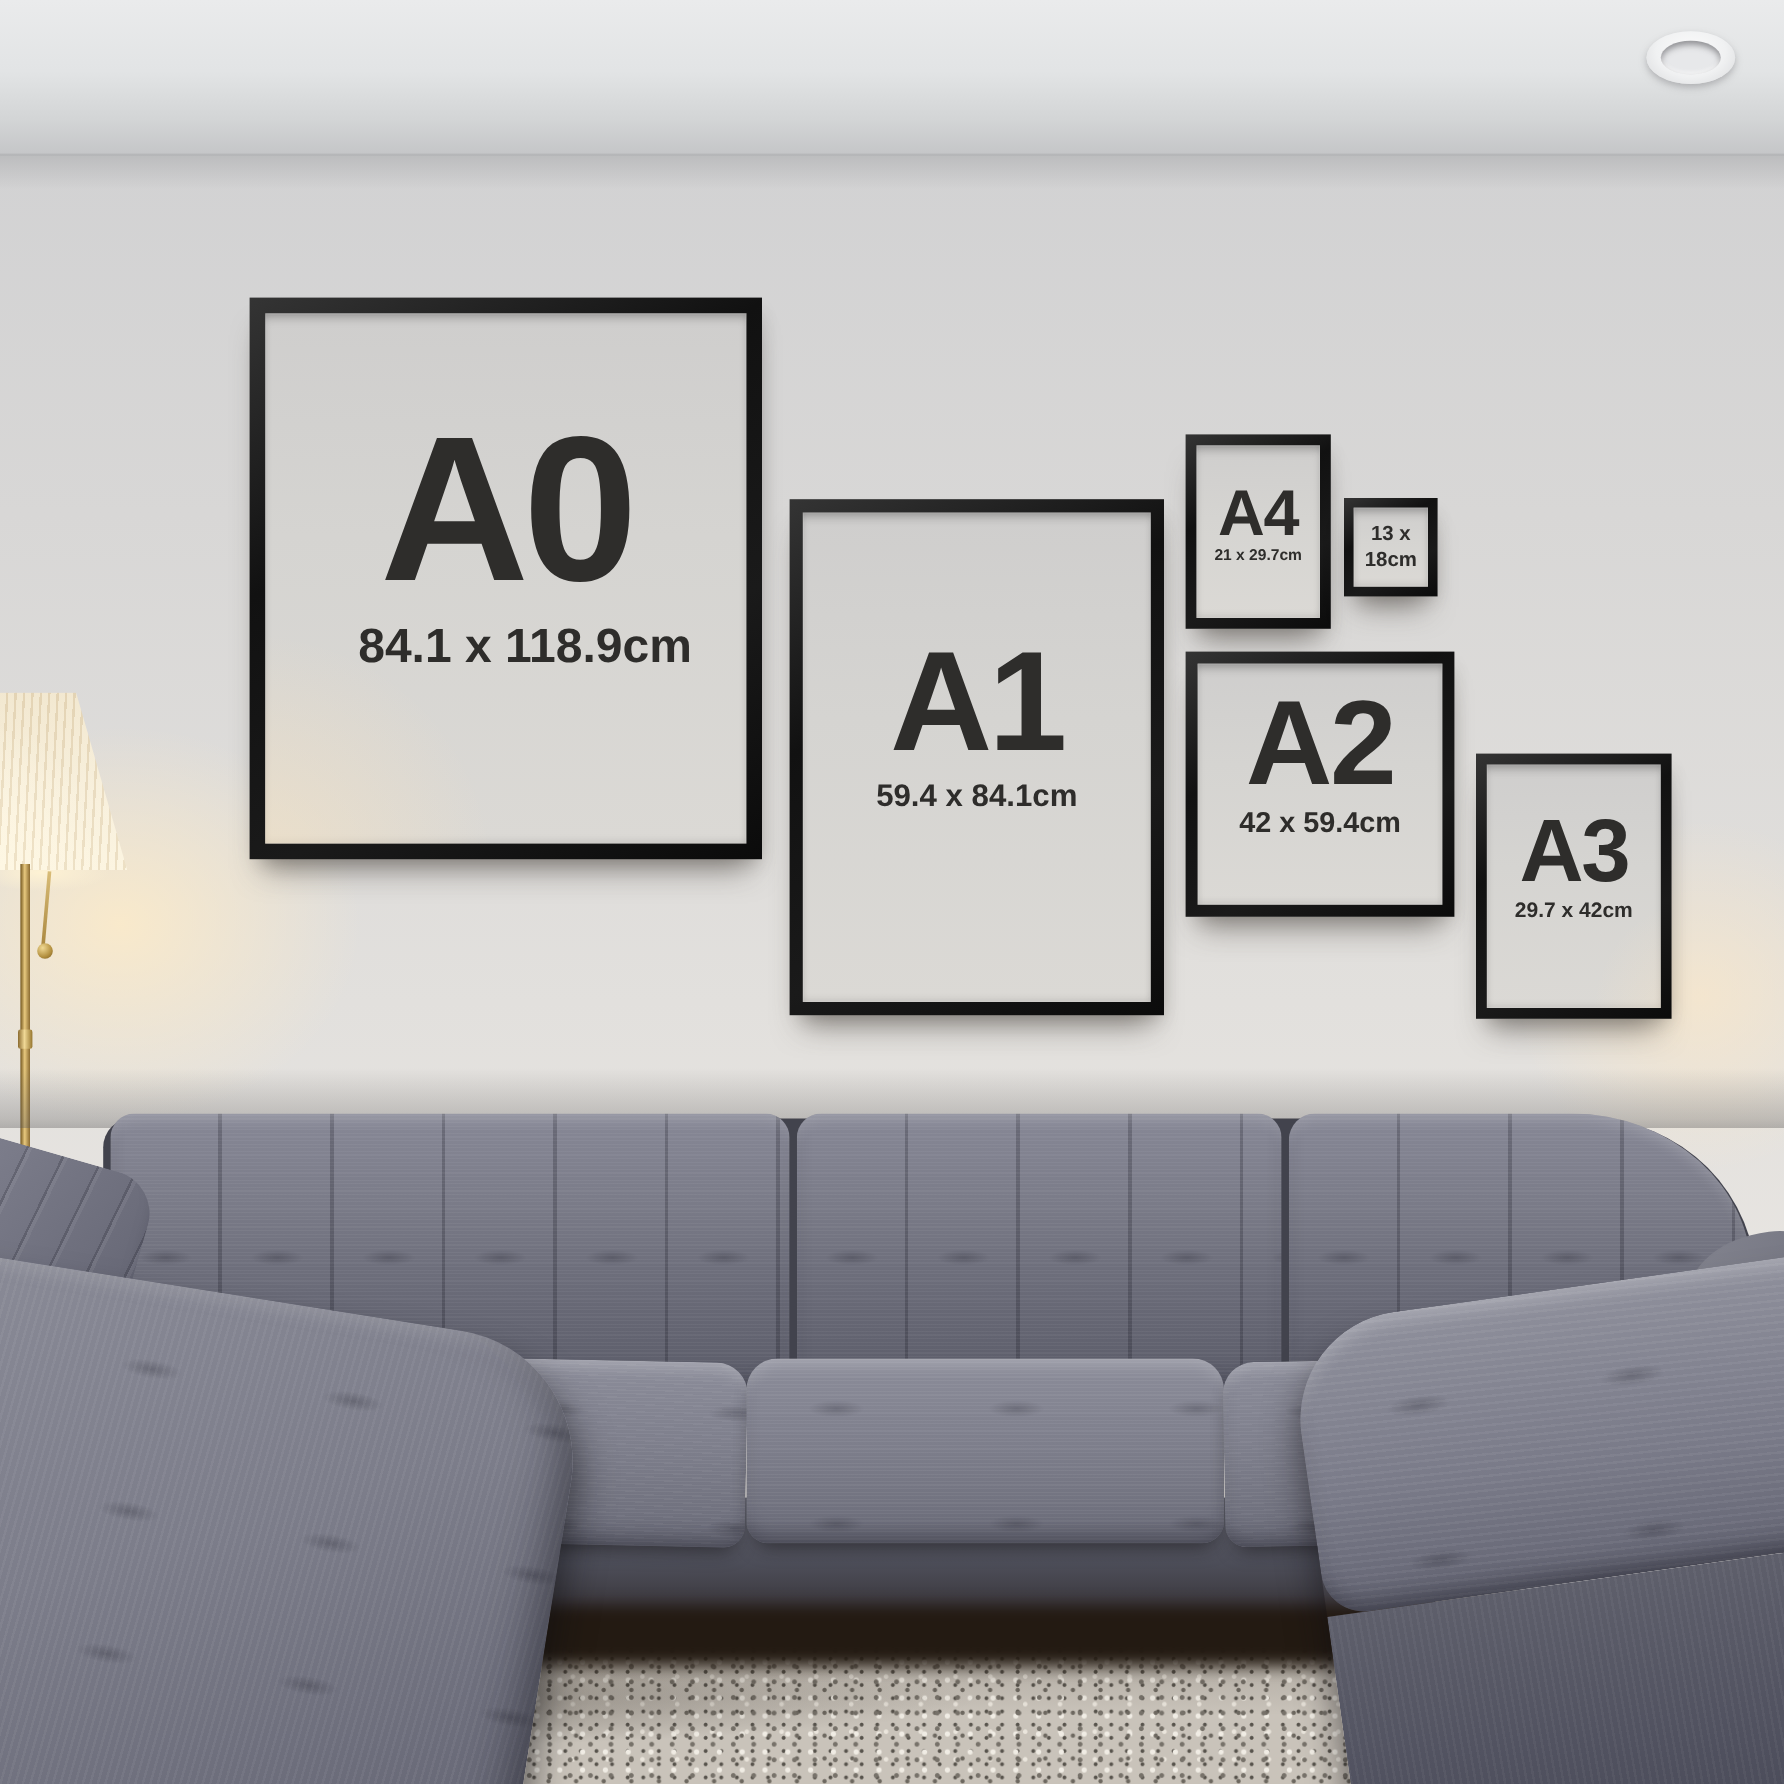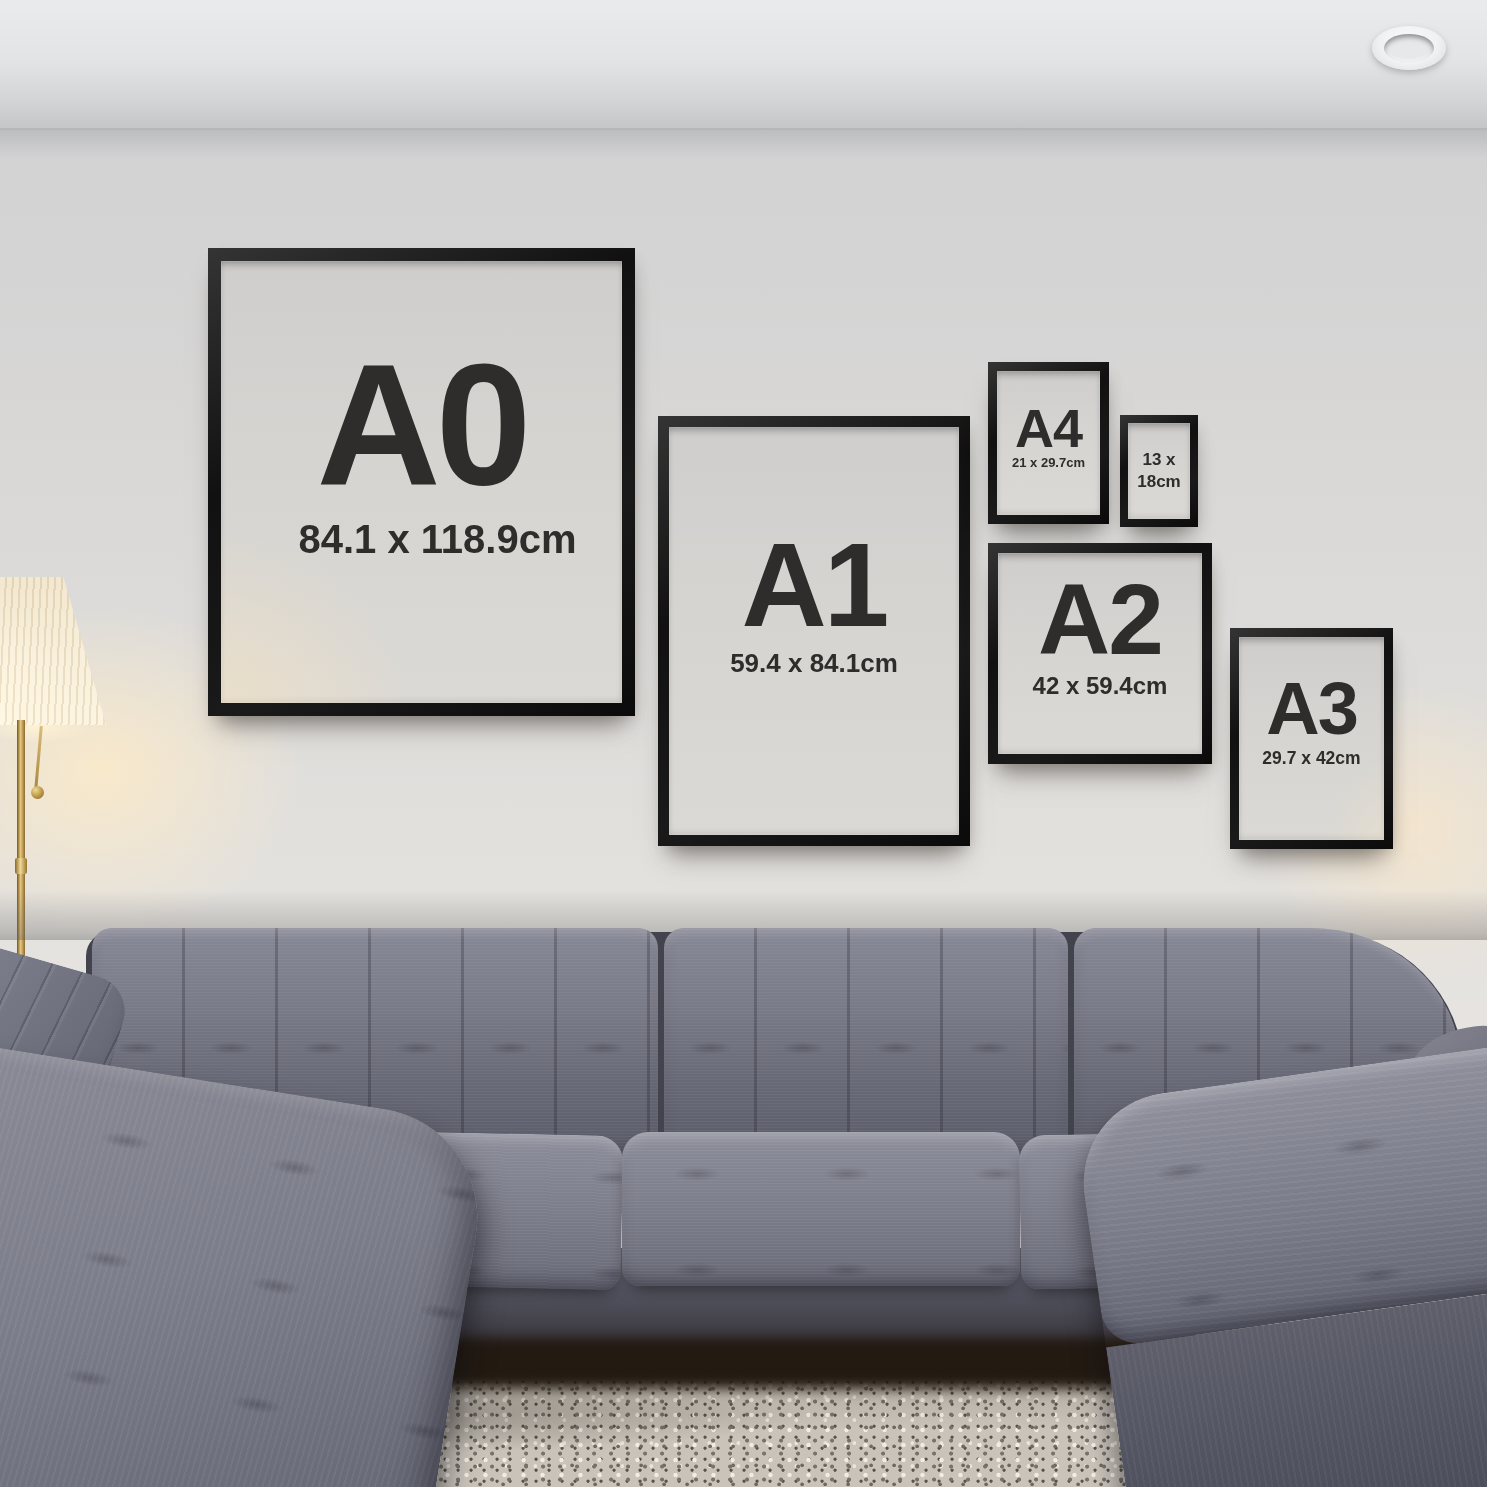--- a/index.html
+++ b/index.html
@@ -60,21 +60,21 @@
   .frame-a0 .poster-label{font-size:172px;letter-spacing:-5px;}
   .frame-a0 .poster-dims{font-size:40px;margin-left:32px;}
   .frame-a1{left:618px;top:400px;width:312px;height:430px;--bw:11px;}
   .frame-a1 .poster-text{transform:translateY(-24px);gap:15px;}
   .frame-a1 .poster-label{font-size:118px;letter-spacing:-3px;}
   .frame-a1 .poster-dims{font-size:26px;}
   .frame-a4{left:948px;top:346px;width:121px;height:162px;--bw:9px;}
   .frame-a4 .poster-text{transform:translateY(-5px);gap:5px;}
   .frame-a4 .poster-label{font-size:54px;letter-spacing:-1px;}
   .frame-a4 .poster-dims{font-size:13px;}
-  .frame-s13{left:1080px;top:399px;width:78px;height:112px;--bw:8px;}
+  .frame-s13{left:1080px;top:399px;width:78px;height:82px;--bw:8px;}
   .frame-s13 .poster-dims{font-size:17px;line-height:1.3;}
   .frame-a2{left:948px;top:527px;width:224px;height:221px;--bw:10px;}
   .frame-a2 .poster-text{transform:translateY(-16px);gap:12px;}
   .frame-a2 .poster-label{font-size:100px;letter-spacing:-2px;}
   .frame-a2 .poster-dims{font-size:24px;}
   .frame-a3{left:1190px;top:612px;width:163px;height:221px;--bw:9px;}
   .frame-a3 .poster::after{content:"";position:absolute;right:-10%;bottom:-8%;width:55%;height:55%;
     background:radial-gradient(ellipse at 100% 100%,rgba(248,228,196,0.4),rgba(248,228,196,0) 65%);}
   .frame-a3 .poster-text{transform:translateY(-16px);gap:9px;}
   .frame-a3 .poster-label{font-size:74px;letter-spacing:-2px;}

